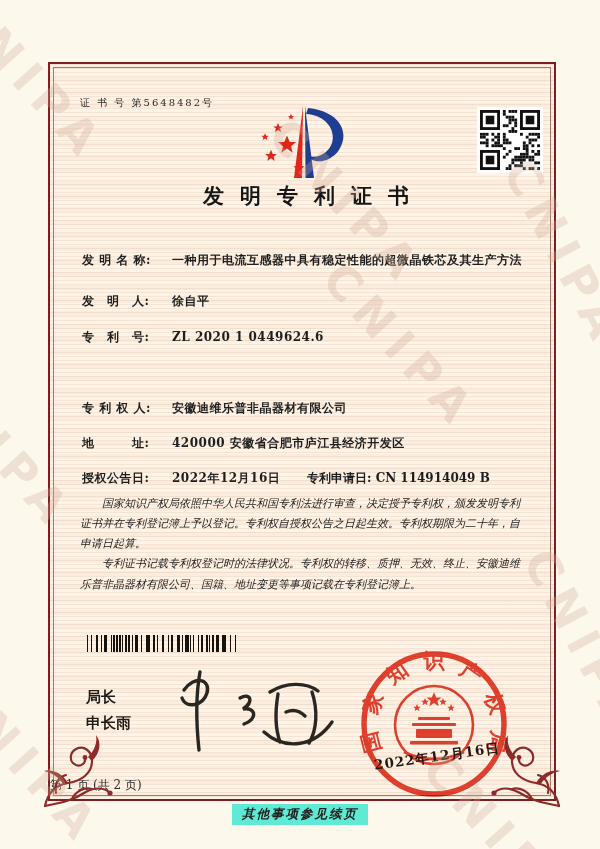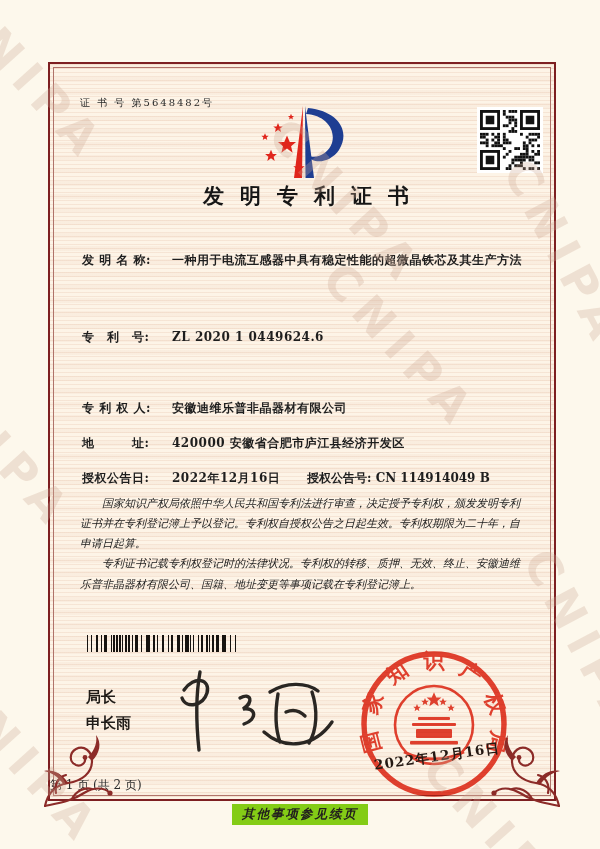--- a/index.html
+++ b/index.html
@@ -60,21 +60,21 @@
   .seal{position:absolute;left:304px;top:580px;width:160px;height:160px;mix-blend-mode:multiply;opacity:.95;}
   .seal-date{
     position:absolute;left:312px;top:684px;width:150px;text-align:center;
     font-size:13.5px;font-weight:700;color:#241812;letter-spacing:1px;
     transform:rotate(-8deg);z-index:6;
   }
   .page-info{position:absolute;left:0;width:100%;top:713px;text-align:left;font-size:12px;color:#2b2b2b;}
   
   .continuation{
     position:absolute;left:50%;top:804px;transform:translateX(-50%);z-index:4;
-    background:#84cc16;padding:2px 10px;font-size:12.5px;font-style:italic;
+    background:#5eead4;padding:2px 10px;font-size:12.5px;font-style:italic;
     font-weight:600;color:#22201d;letter-spacing:2px;white-space:nowrap;
   }
 </style>
 </head>
 <body>
 
 <div class="pagewrap">
 
   <div class="frame">
 
@@ -257,33 +257,36 @@
           <rect x="51.42857142857143" y="57.142857142857146" width="2.857142857142857" height="2.857142857142857" fill="#111"></rect>
           <rect x="57.142857142857146" y="57.142857142857146" width="2.857142857142857" height="2.857142857142857" fill="#111"></rect>
         </svg>
     </div>
 
     <h1 class="title">发明专利证书</h1>
 
     <div class="frow r1">
       <span class="flabel">发 明 名 称:</span><span class="fvalue">一种用于电流互感器中具有稳定性能的超微晶铁芯及其生产方法</span>
     </div>
+    <div class="frow r2">
+      <span class="flabel">发　明　人:</span><span class="fvalue">徐自平</span>
+    </div>
     <div class="frow r3">
       <span class="flabel">专　利　号:</span><span class="fvalue">ZL 2020 1 0449624.6</span>
     </div>
     <div class="frow r5">
       <span class="flabel">专 利 权 人:</span><span class="fvalue">安徽迪维乐普非晶器材有限公司</span>
     </div>
     <div class="frow r6">
       <span class="flabel">地　　　址:</span><span class="fvalue">420000 安徽省合肥市庐江县经济开发区</span>
     </div>
     <div class="frow r7">
       <span class="flabel">授权公告日:</span><span class="fvalue">2022年12月16日</span>
       <span class="grant2">
-        <span>授权公告号:</span>
+        <span>专利申请日:</span>
         <span>CN 114914049 B</span>
       </span>
     </div>
 
     <div class="legal">
       <p>国家知识产权局依照中华人民共和国专利法进行审查，决定授予专利权，颁发发明专利证书并在专利登记簿上予以登记。专利权自授权公告之日起生效。专利权期限为二十年，自申请日起算。</p>
       <p>专利证书记载专利权登记时的法律状况。专利权的转移、质押、无效、终止、安徽迪维乐普非晶器材有限公司、国籍、地址变更等事项记载在专利登记簿上。</p>
     </div>
 
     <svg id="barsvg" class="barcode" viewBox="0 0 155 17" preserveAspectRatio="none">

